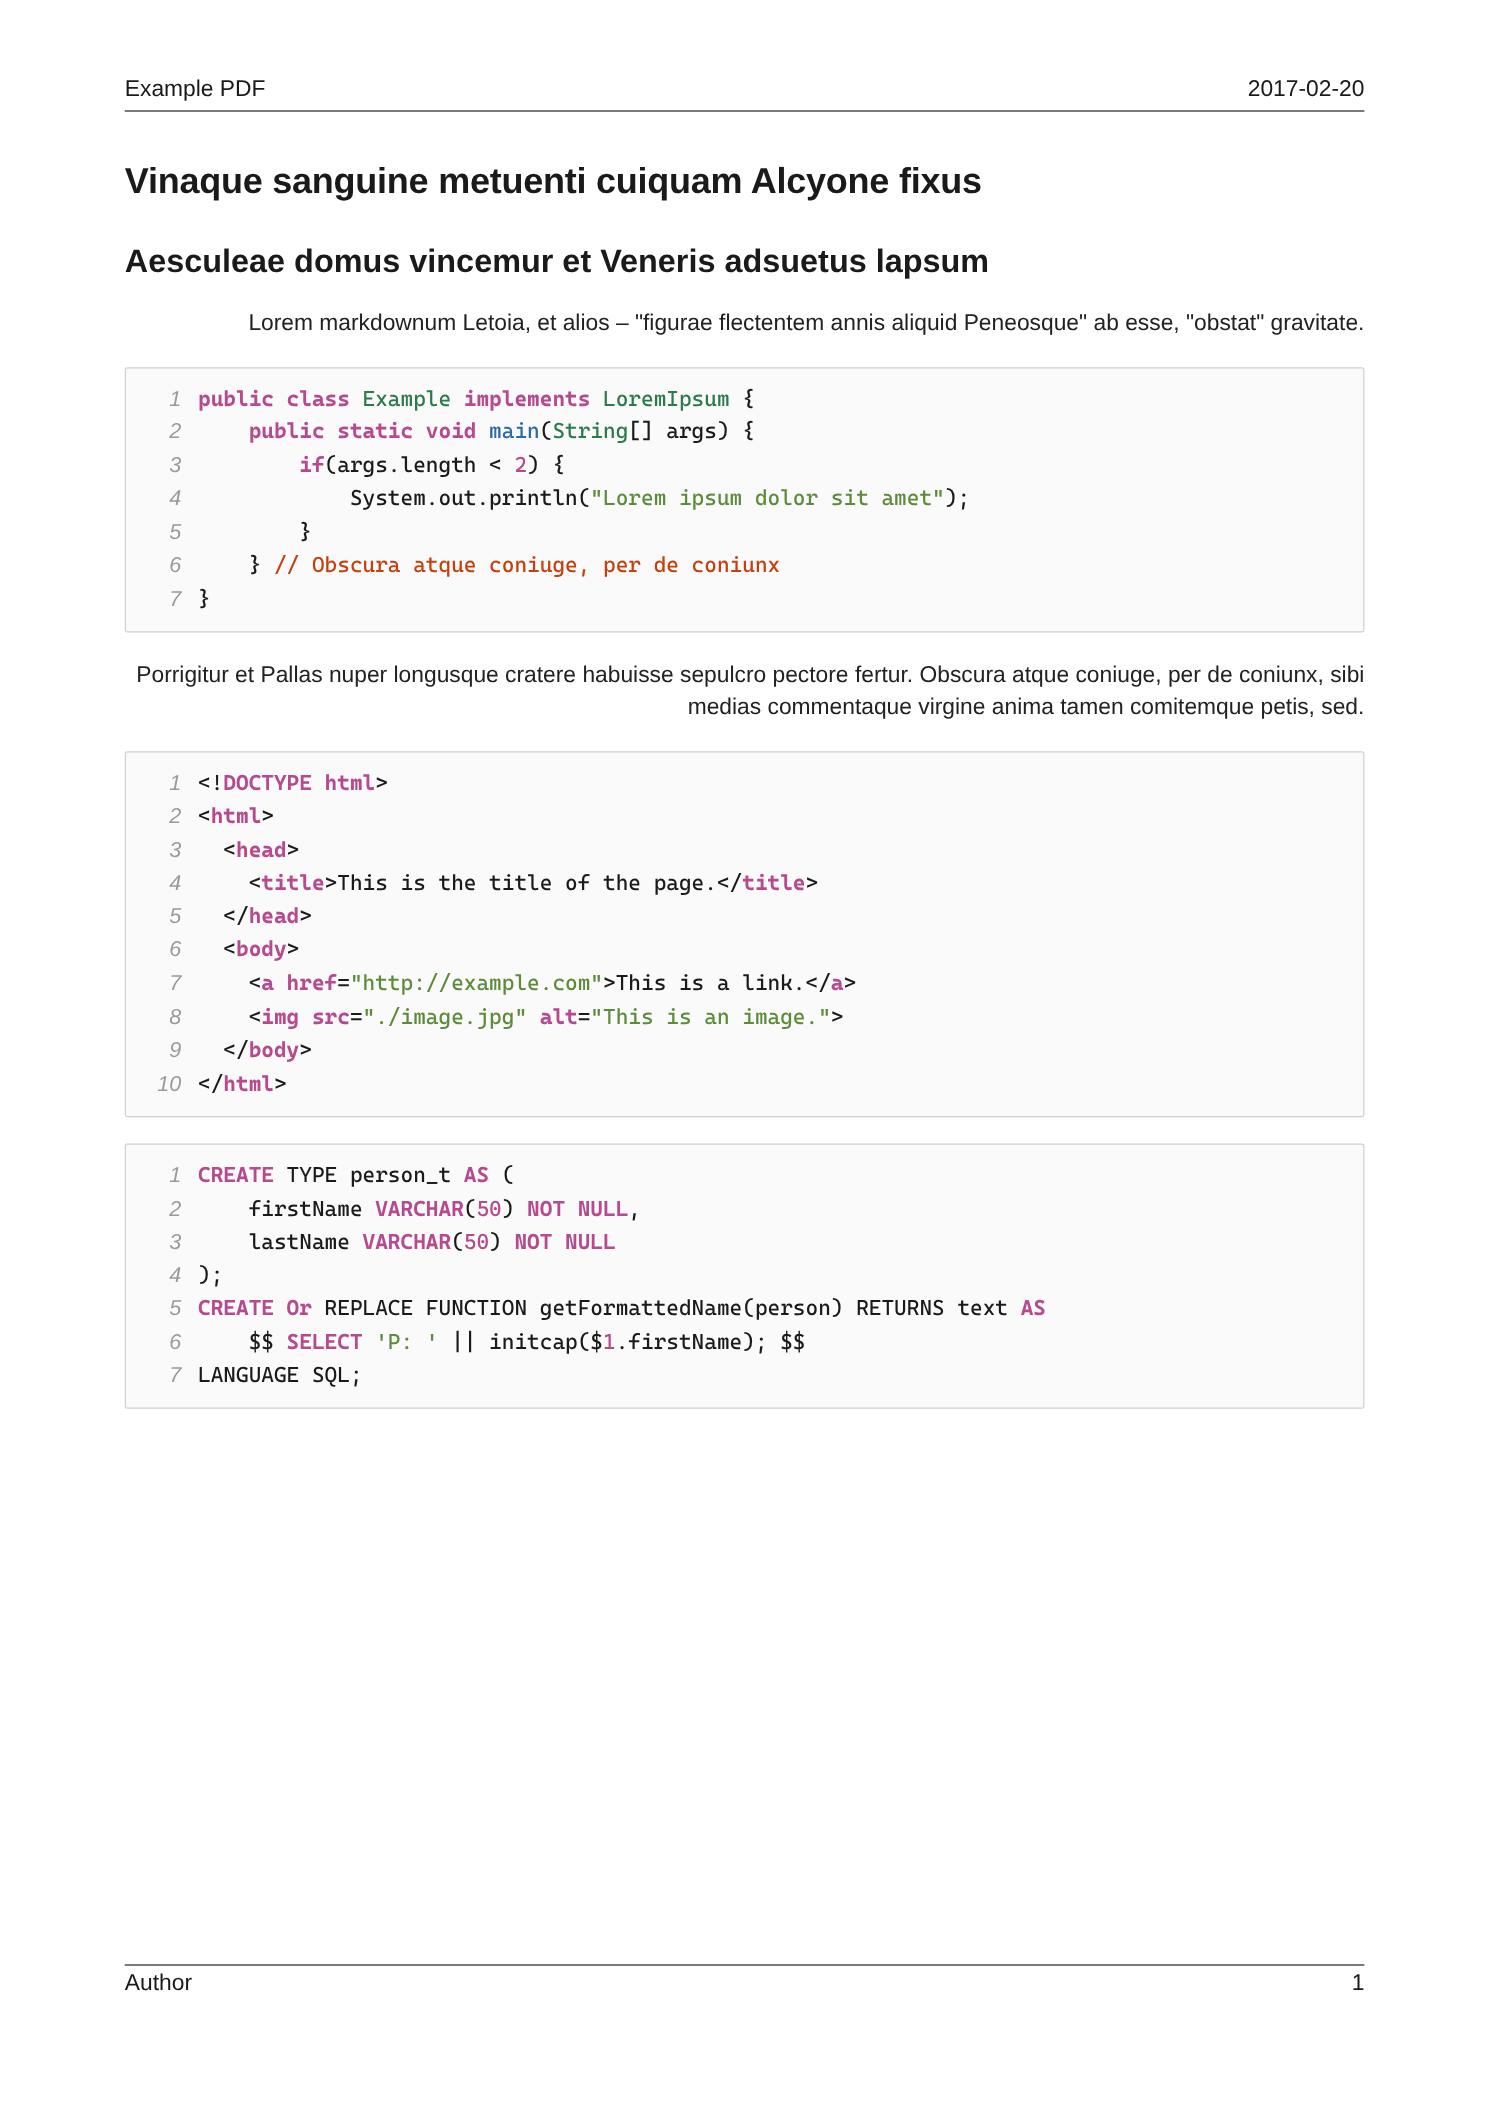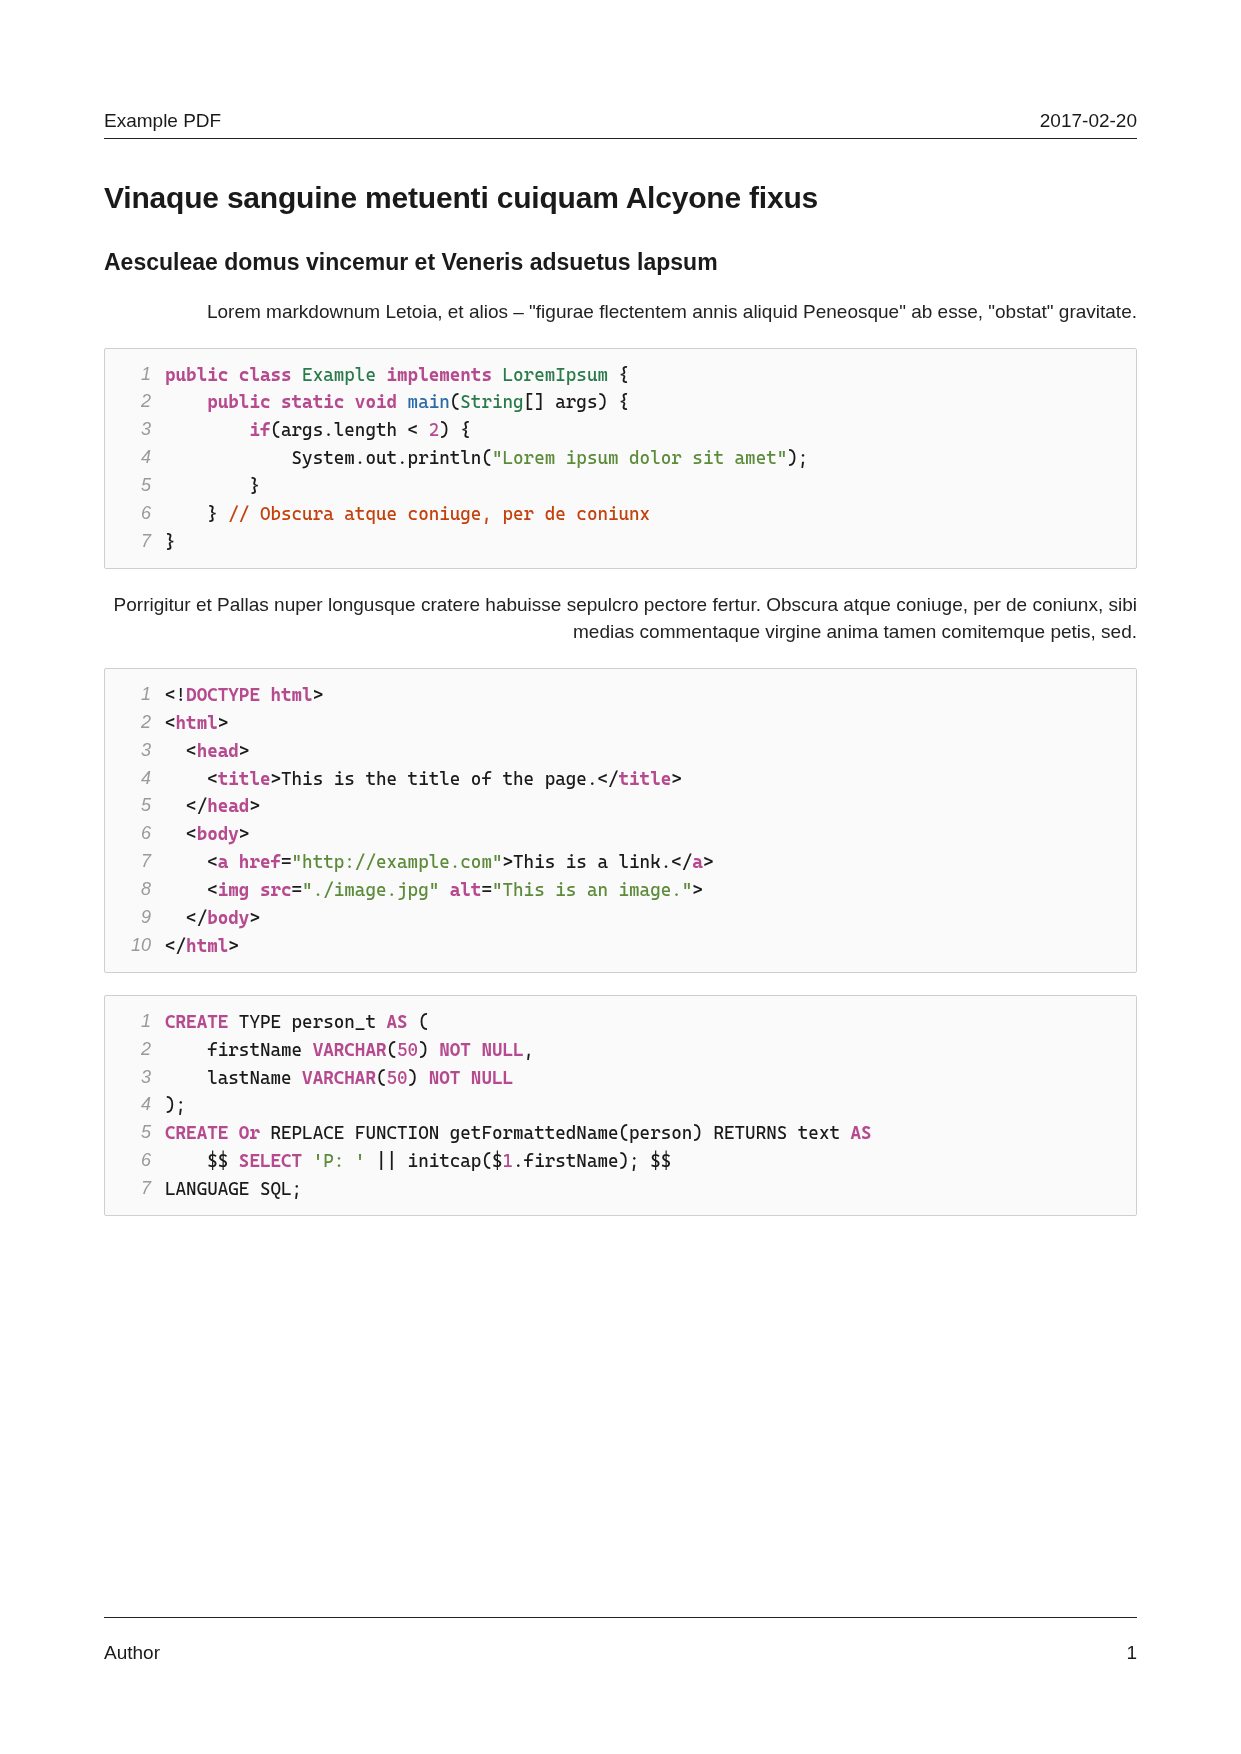--- a/index.html
+++ b/index.html
@@ -6,39 +6,39 @@
   body{
     background:#fff;
     font-family:"Segoe UI","Helvetica Neue",Arial,sans-serif;
     color:#1a1a1a;
     width:1241px;
     height:1754px;
     position:relative;
     box-sizing:border-box;
   }
   .page{
-    padding:110px 104px 0 104px;
+    padding:64px 104px 0 104px;
   }
   .hdr{
     display:flex;
     justify-content:space-between;
     align-items:baseline;
     border-bottom:1.5px solid #222;
     padding-bottom:6px;
     margin-bottom:42px;
     font-size:19px;
   }
   h1{
     font-size:30px;
     font-weight:700;
     margin:0 0 34px 0;
     letter-spacing:-0.2px;
   }
   h2{
-    font-size:23px;
+    font-size:27px;
     font-weight:700;
     margin:0 0 22px 0;
   }
   p{
     font-size:19px;
     line-height:1.45;
     margin:0 0 22px 0;
     color:#222;
     text-align:right;
   }
@@ -81,21 +81,21 @@
     font-size:19px;
     line-height:1.45;
     margin:0 0 22px 0;
     color:#222;
   }
   .ftr{
     position:absolute;
     left:104px;right:104px;
     bottom:90px;
     border-top:1.5px solid #222;
-    padding-top:24px;
+    padding-top:4px;
     display:flex;
     justify-content:space-between;
     font-size:19px;
   }
 </style>
 </head>
 <body>
 
 <div class="page">
   <div class="hdr">

